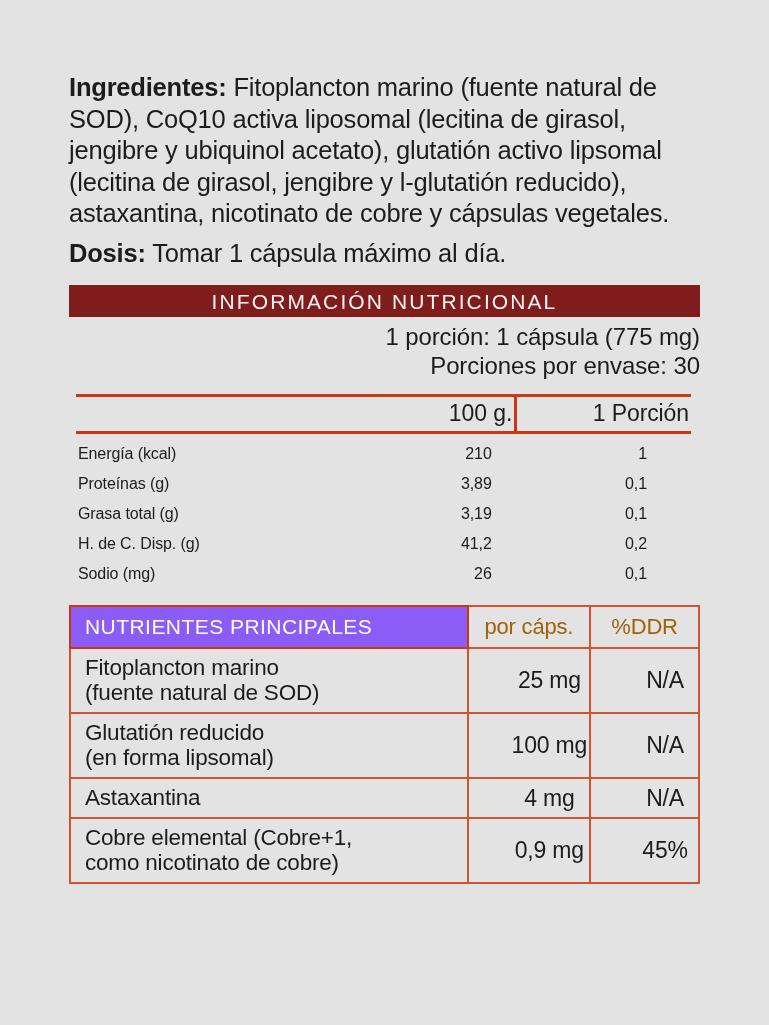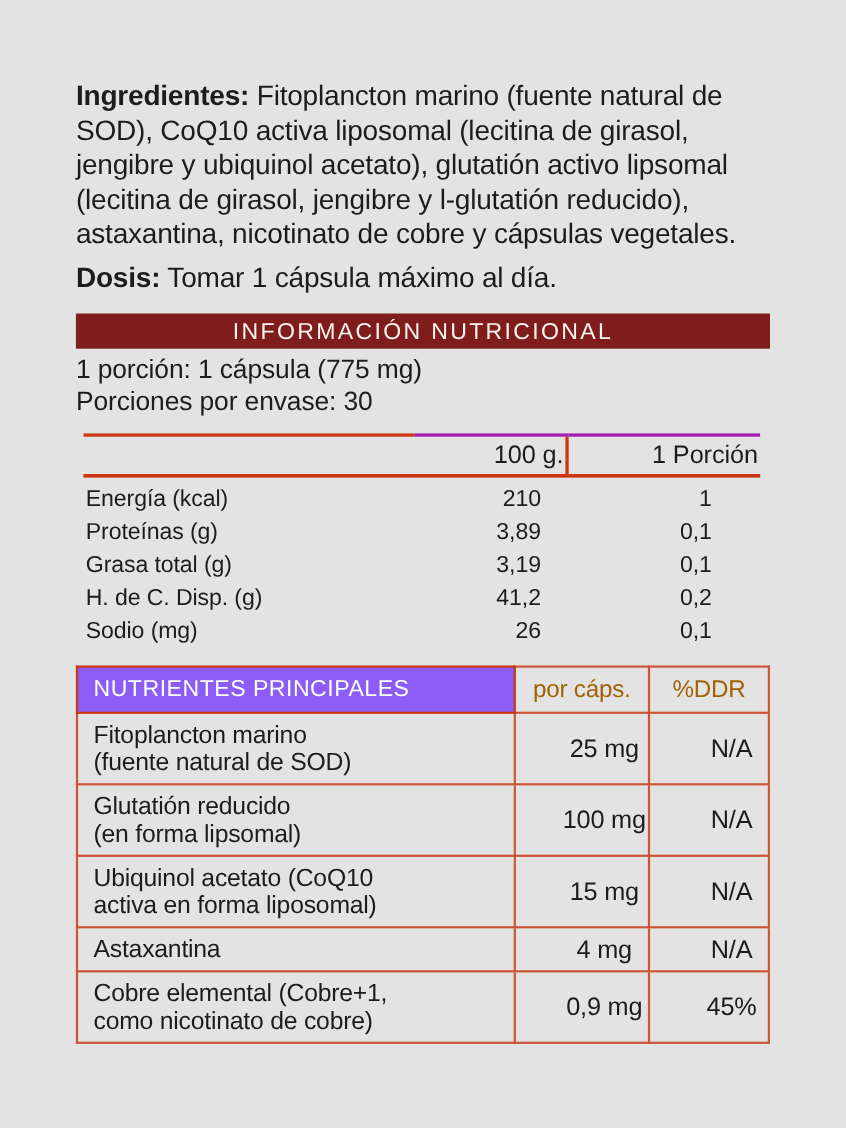--- a/index.html
+++ b/index.html
@@ -58,20 +58,21 @@
     color: #fdf3ef;
     font-size: 21px;
     letter-spacing: 2.1px;
     font-weight: 500;
     line-height: 1;
   }
 
   
   .serving-info {
     padding-top: 5px;
+    text-align: right;
   }
   .serving-line {
     font-size: 24px;
     line-height: 29px;
     color: #1c1c1c;
     letter-spacing: -0.1px;
   }
 
   
   .facts-table-wrap {
@@ -85,41 +86,41 @@
   }
   table.facts-table col.c-name   { width: 49%; }
   table.facts-table col.c-hundred{ width: 22.5%; }
   table.facts-table col.c-serv   { width: 28.5%; }
 
   .facts-table thead th {
     font-weight: normal;
     font-size: 23px;
     color: #1c1c1c;
     padding: 3px 0 4px 0;
-    border-top: 3px solid #a21caf;
+    border-top: 3px solid #c2410c;
     border-bottom: 3px solid #cc3711;
     text-align: right;
     letter-spacing: -0.1px;
     height: 28px;
     box-sizing: border-box;
   }
   .facts-table thead th.th-name {
     border-top: 3px solid #cc3711;
     border-bottom: 3px solid #cc3711;
   }
   .facts-table thead th.th-hundred {
     padding-right: 2px;
   }
   .facts-table thead th.th-serving {
     border-left: 3px solid #cc3711;
     padding-right: 2px;
   }
 
   .facts-table tbody td {
-    font-size: 21px;
+    font-size: 16px;
     line-height: 30px;
     padding: 0;
     color: #1c1c1c;
     letter-spacing: -0.1px;
     vertical-align: baseline;
   }
   .facts-table tbody td.td-name {
     text-align: left;
     padding-left: 2px;
   }
@@ -285,28 +286,20 @@
         <tr>
           <td class="td-nutrient">
             <span>Glutatión reducido</span>
             <span class="nutrient-line-2">(en forma lipsomal)</span>
           </td>
           <td class="td-amount">100 mg</td>
           <td class="td-ddr">N/A</td>
         </tr>
         <tr>
           <td class="td-nutrient">
-            <span>Ubiquinol acetato (CoQ10</span>
-            <span class="nutrient-line-2">activa en forma liposomal)</span>
-          </td>
-          <td class="td-amount">15 mg</td>
-          <td class="td-ddr">N/A</td>
-        </tr>
-        <tr>
-          <td class="td-nutrient">
             <span>Astaxantina</span>
           </td>
           <td class="td-amount">4 mg</td>
           <td class="td-ddr">N/A</td>
         </tr>
         <tr>
           <td class="td-nutrient">
             <span>Cobre elemental (Cobre+1,</span>
             <span class="nutrient-line-2">como nicotinato de cobre)</span>
           </td>

